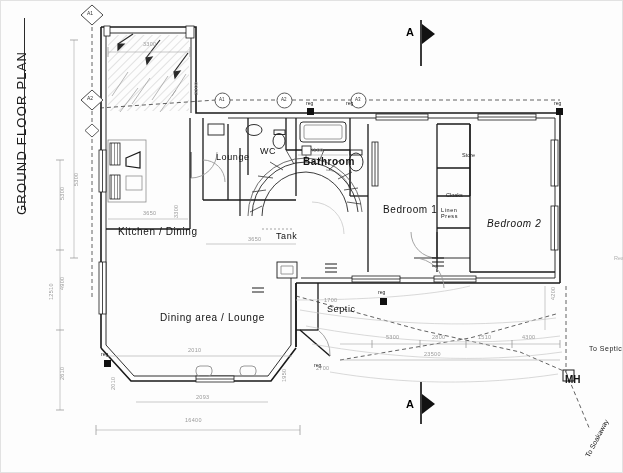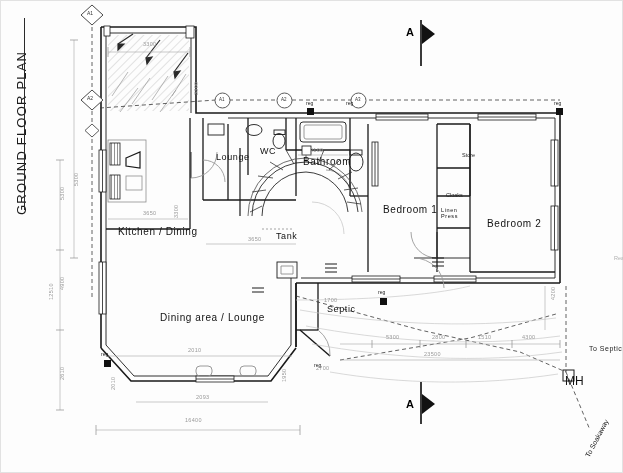--- a/index.html
+++ b/index.html
@@ -353,34 +353,34 @@
       <path d="M545,286 L545,330"></path>
     </g>
   </svg>
 
   <div class="vert-title" style="left:14px; top:215px;">GROUND FLOOR PLAN</div>
   <div style="position:absolute; left:24px; top:18px; width:1px; height:192px; background:#2a2a2a;"></div>
 
   <div class="room-label rl-lg" style="left:118px; top:226px;">Kitchen / Dining</div>
   <div class="room-label rl-md" style="left:216px; top:152px;">Lounge</div>
   <div class="room-label rl-md" style="left:260px; top:146px;">WC</div>
-  <div class="room-label rl-lg" style="left:303px; top:156px;">Bathroom</div>
+  <div class="room-label rl-lg" style="left:303px; top:156px;font-weight:bold;">Bathroom</div>
   <div class="room-label rl-md" style="left:276px; top:231px;">Tank</div>
   <div class="room-label rl-lg" style="left:160px; top:312px;">Dining area / Lounge</div>
   <div class="room-label rl-md" style="left:327px; top:304px;">Septic</div>
   <div class="room-label rl-lg" style="left:383px; top:204px;">Bedroom  1</div>
-  <div class="room-label rl-lg" style="left:487px; top:218px;">Bedroom  2</div>
+  <div class="room-label rl-lg" style="left:487px; top:218px;font-style:italic;">Bedroom  2</div>
   <div class="room-label rl-xs" style="left:441px; top:207px; line-height:1.15; white-space:pre;">Linen
 Press</div>
 
   <div class="vert-txt" style="left:462px; top:152px; font-size:5.5px;">Store</div>
   <div class="vert-txt" style="left:446px; top:192px; font-size:5.5px;">Cloaks</div>
 
   <div class="vert-txt" style="left:589px; top:345px; font-size:7px; letter-spacing:0.5px;">To Septic Tank</div>
-  <div style="position:absolute; left:565px; top:374px; font-size:12px; font-weight:normal; color:#111;">MH</div>
+  <div style="position:absolute; left:565px; top:374px; font-size:10px; font-weight:bold; color:#111;">MH</div>
   <div class="vert-txt" style="left:584px; top:455px; font-size:7px; transform:rotate(-62deg);">To Soakaway</div>
   <div class="vert-txt faint" style="left:614px; top:255px; font-size:5.5px; color:#b0b0b0;">Rear  Patio  Area</div>
 
   <div class="sec-mark" style="left:406px; top:26px;">A</div>
   <div style="position:absolute; left:420px; top:20px; width:1.6px; height:46px; background:#3a3a3a;"></div>
   <svg style="position:absolute; left:422px; top:24px;" width="14" height="20">
     <polygon points="0,0 13,10 0,20" fill="#111"></polygon>
   </svg>
 
   <div class="sec-mark" style="left:406px; top:398px;">A</div>

